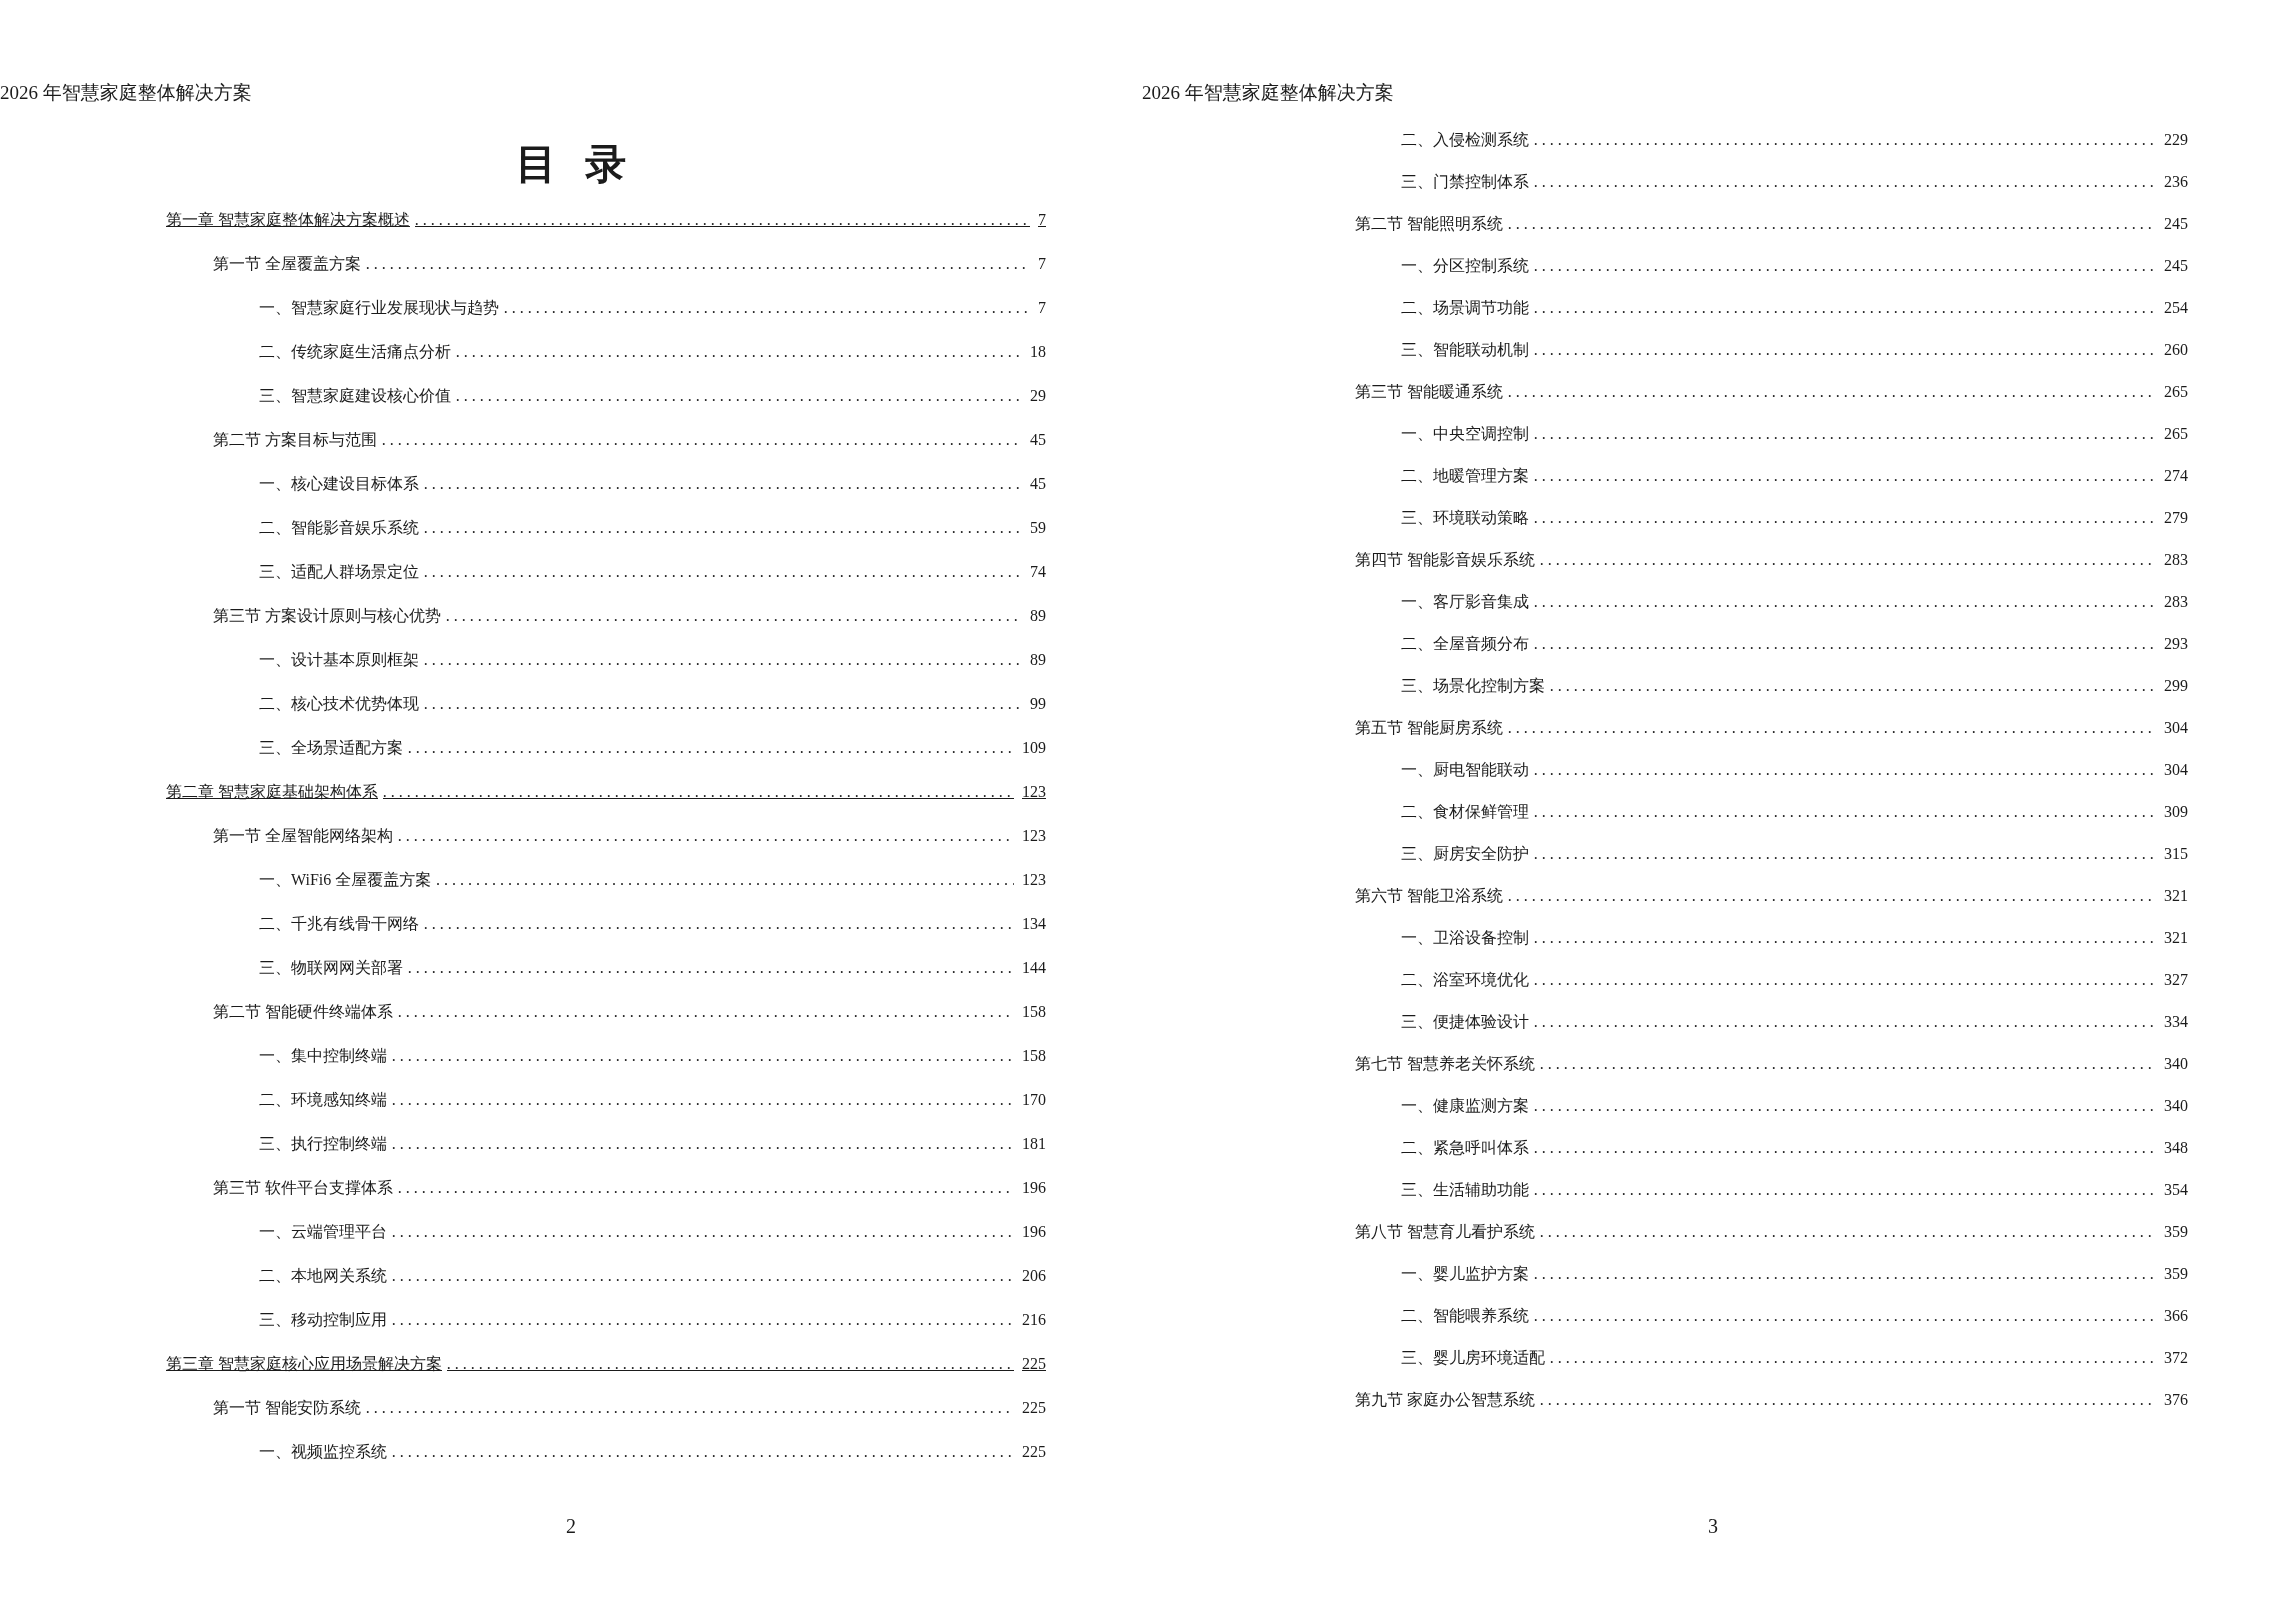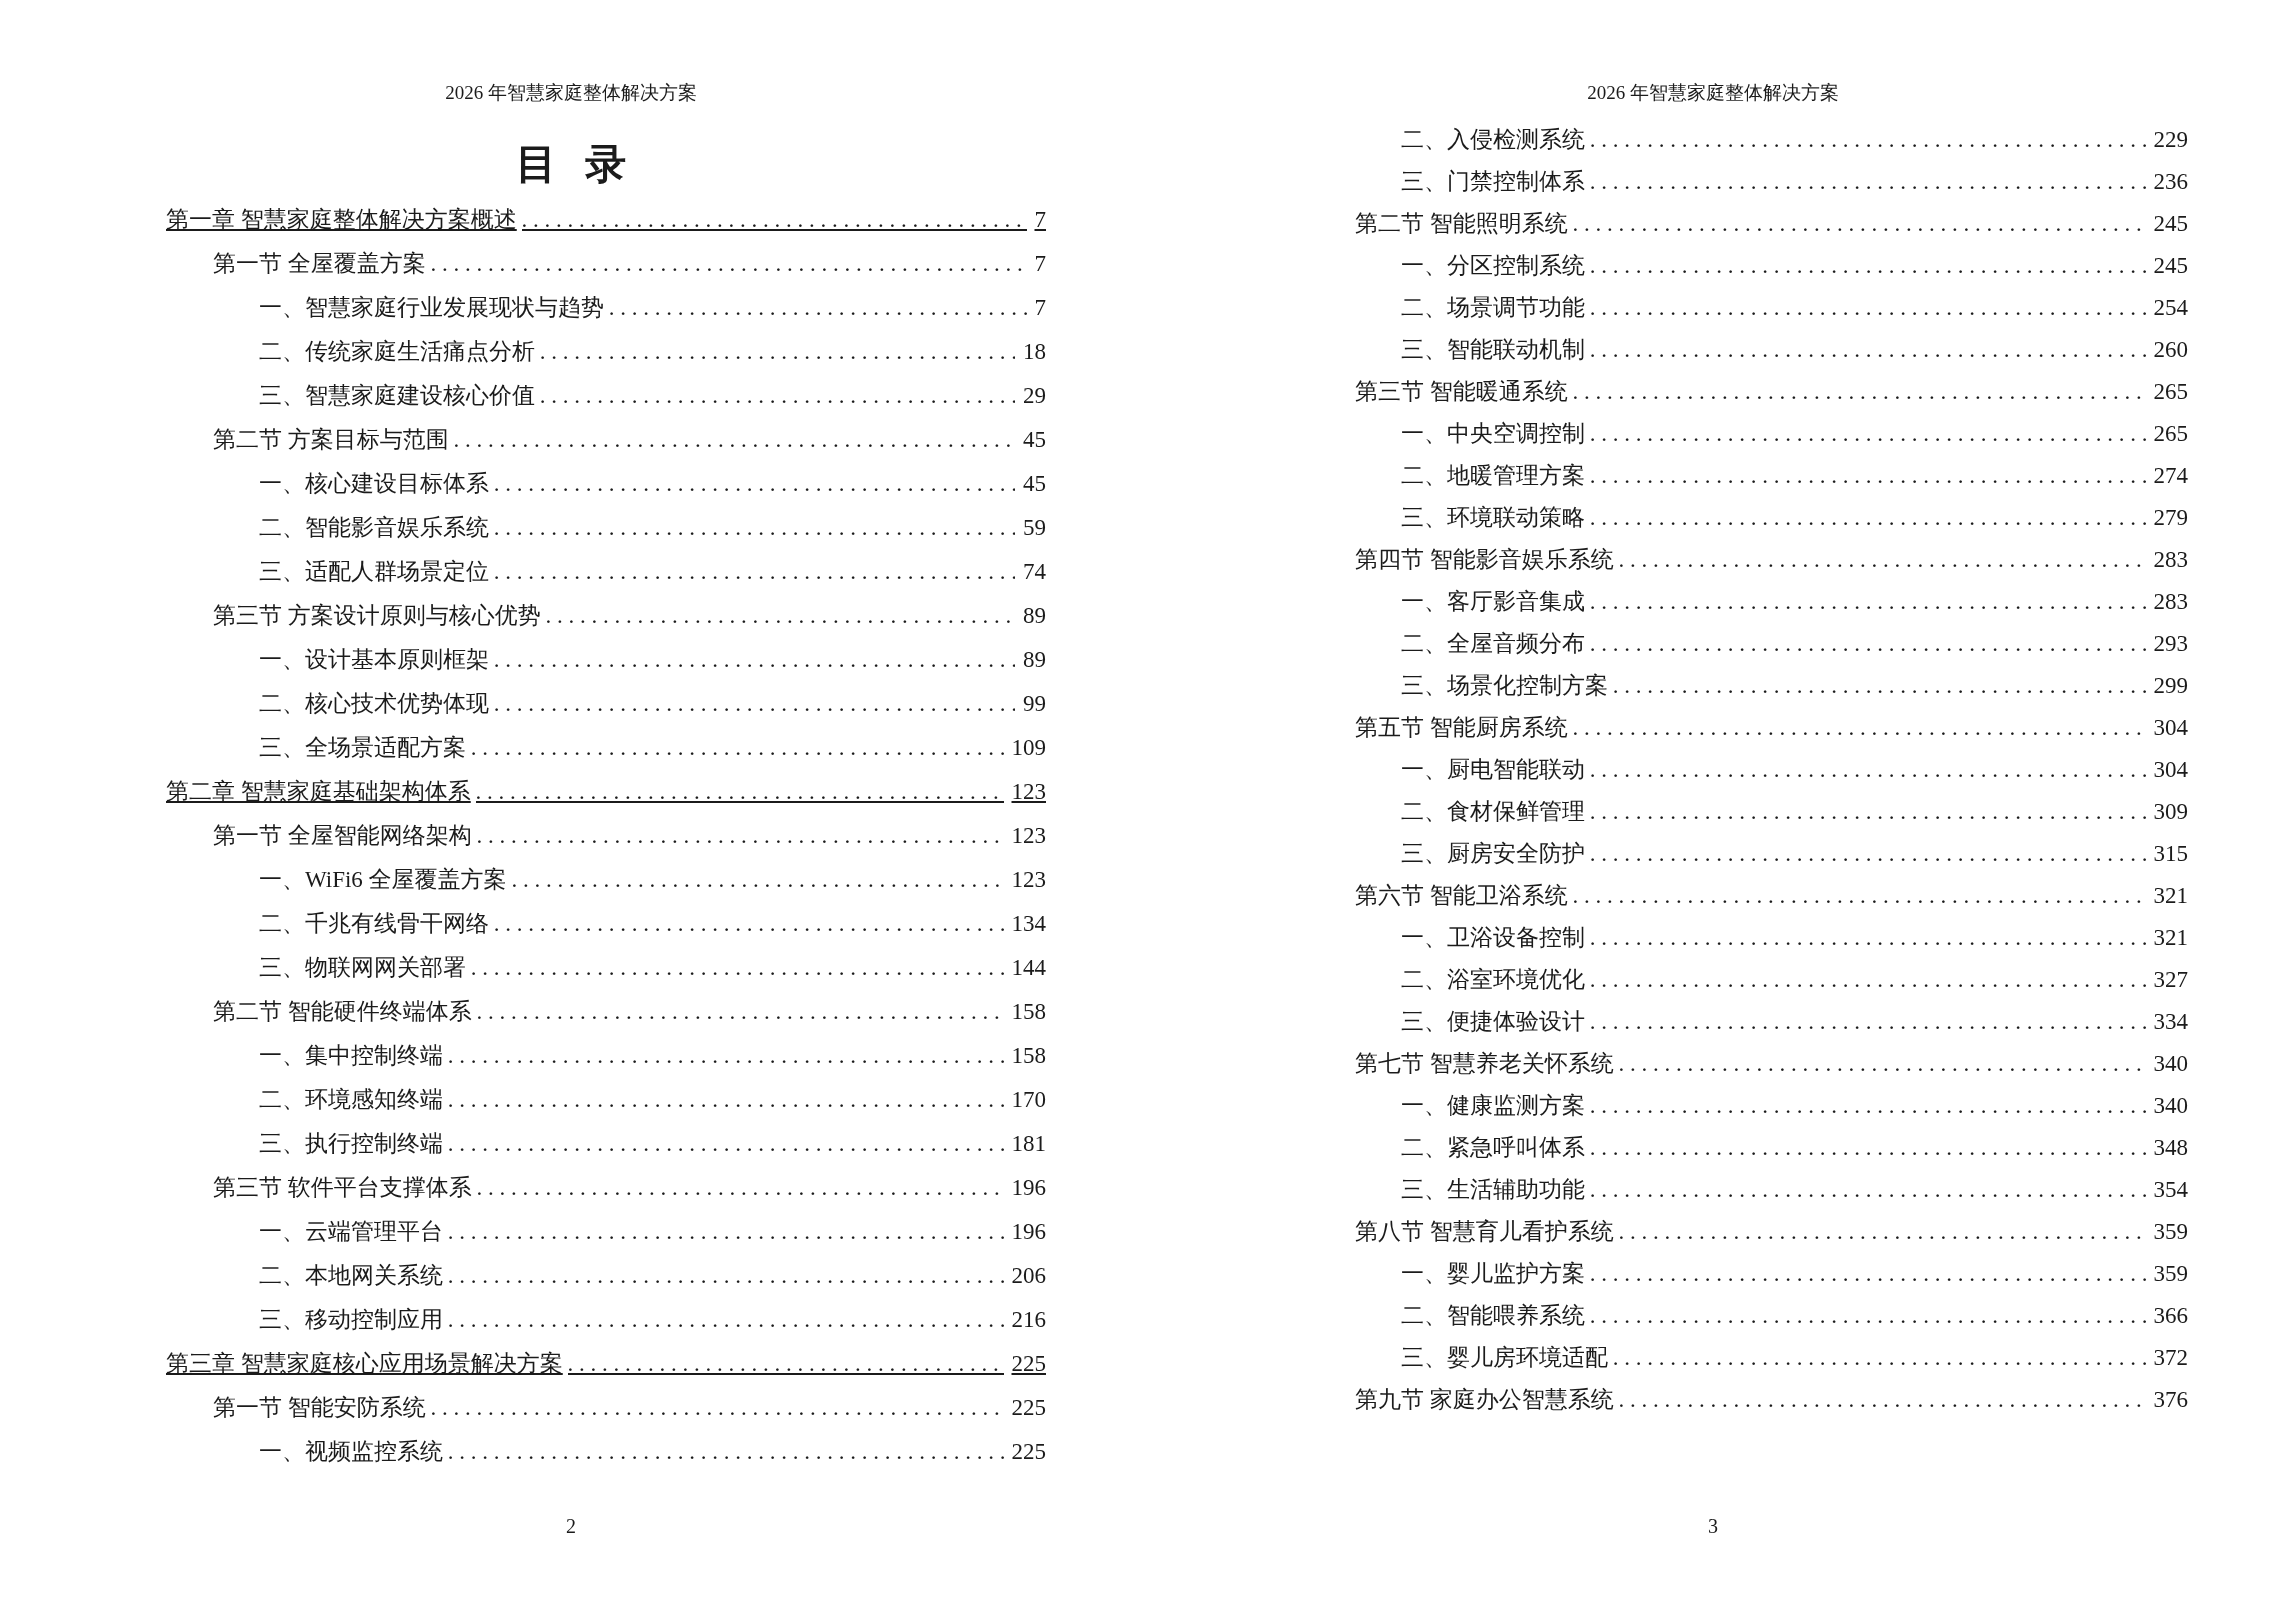--- a/index.html
+++ b/index.html
@@ -28,21 +28,21 @@
     background: #ffffff;
   }
   .page.left  { left: 0; }
   .page.right { left: 1142px; }
 
   .page-header {
     position: absolute;
     top: 83px;
     left: 0;
     right: 0;
-    text-align: center;
+    text-align: left;
     font-size: 19px;
     line-height: 1;
     white-space: nowrap;
   }
 
   .toc-title {
     position: absolute;
     top: 144px;
     left: 0;
     right: 0;
@@ -59,21 +59,21 @@
     left: 0;
     right: 0;
   }
   .page.left  .toc { top: 198px; --pitch: 44px; }
   .page.right .toc { top: 119px; --pitch: 42px; }
 
   .toc-line {
     display: flex;
     align-items: baseline;
     height: var(--pitch);
-    font-size: 23px;
+    font-size: 16px;
     padding-right: 96px;
     box-sizing: border-box;
   }
   .toc-line > span { line-height: var(--pitch); }
 
   .lvl-chapter { padding-left: 166px; text-decoration: underline; }
   .lvl-section { padding-left: 213px; }
   .lvl-item    { padding-left: 259px; }
 
   .toc-text { white-space: nowrap; flex: 0 0 auto; }

